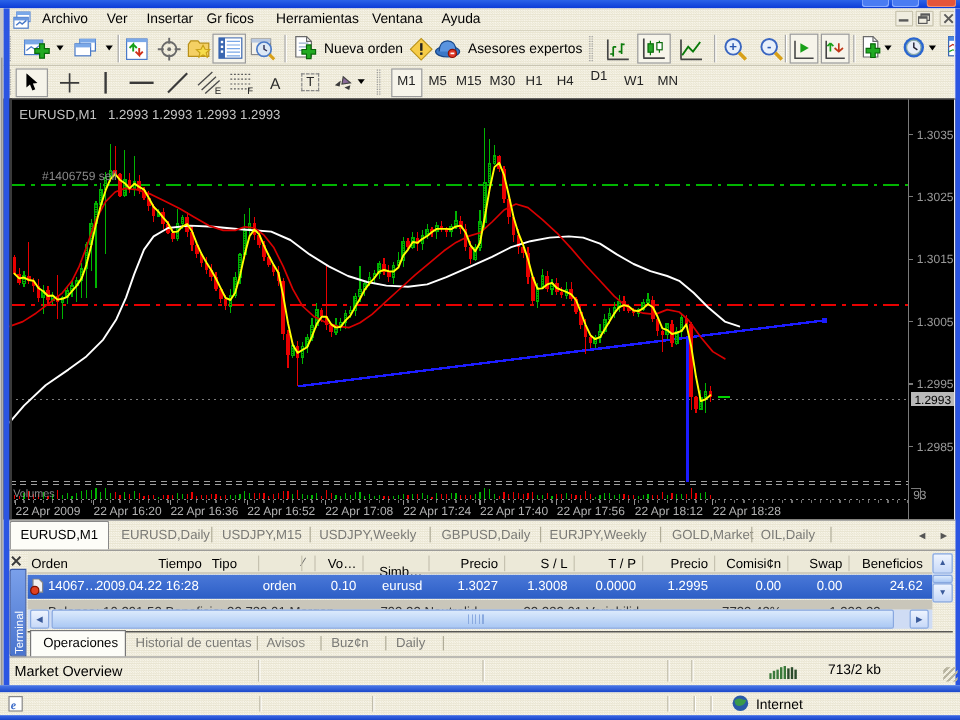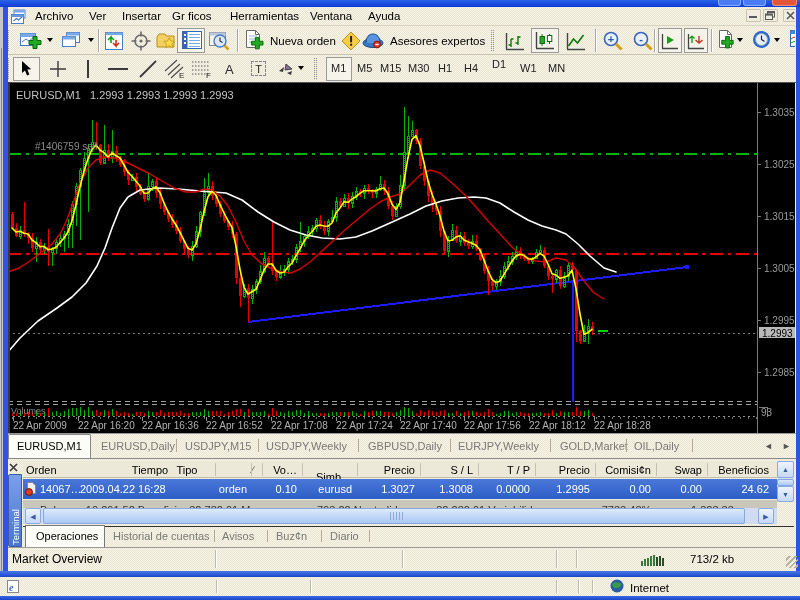--- a/index.html
+++ b/index.html
@@ -915,21 +915,21 @@
 <div class="abs" style="left:777px;top:461px;width:17px;height:41px;background:#cfdcf4"></div>
 <div class="abs" style="left:777px;top:461px;width:17px;height:17px;background:linear-gradient(#eef4fe,#c6d8f8);border:1px solid #8aaae0;border-radius:2px;text-align:center;font-size:7px;color:#3a5a9a;line-height:16px">▲</div>
 <div class="abs" style="left:777px;top:479px;width:17px;height:7px;background:linear-gradient(#dceafc,#aac8f4);border:1px solid #88a8e0;border-radius:2px"></div>
 <div class="abs" style="left:777px;top:486px;width:17px;height:16px;background:linear-gradient(#eef4fe,#c6d8f8);border:1px solid #8aaae0;border-radius:2px;text-align:center;font-size:7px;color:#3a5a9a;line-height:15px">▼</div>
 <div class="abs" style="left:23px;top:526px;width:771px;height:1px;background:#333"></div>
 <div class="abs" style="left:25px;top:525px;width:80px;height:22px;background:#fdfdf8;border:1px solid #777;border-bottom:none;box-shadow:1px 1px 0 #fff inset"></div>
 <div class="abs" style="left:36px;top:530px;font-size:11px;color:#000">Operaciones</div>
 <div class="abs" style="left:113px;top:530px;font-size:11px;color:#7a7a76">Historial de cuentas</div>
 <div class="abs" style="left:222px;top:530px;font-size:11px;color:#7a7a76">Avisos</div>
 <div class="abs" style="left:276px;top:530px;font-size:11px;color:#7a7a76">Buz¢n</div>
-<div class="abs" style="left:330px;top:530px;font-size:11px;color:#7a7a76">Diario</div>
+<div class="abs" style="left:330px;top:530px;font-size:11px;color:#7a7a76">Daily</div>
 <div class="abs" style="left:214px;top:530px;width:1px;height:12px;background:#b0ac98"></div>
 <div class="abs" style="left:267px;top:530px;width:1px;height:12px;background:#b0ac98"></div>
 <div class="abs" style="left:321px;top:530px;width:1px;height:12px;background:#b0ac98"></div>
 <div class="abs" style="left:369px;top:530px;width:1px;height:12px;background:#b0ac98"></div>
 <div class="abs dith" style="left:8px;top:547px;width:788px;height:24px;border-top:1px solid #999"></div>
 <div class="abs" style="left:12px;top:552px;font-size:12px;color:#000">Market Overview</div>
 <div class="abs" style="left:215px;top:550px;width:1px;height:18px;background:#c0bcaa;box-shadow:1px 0 0 #fff"></div>
 <div class="abs" style="left:402px;top:550px;width:1px;height:18px;background:#c0bcaa;box-shadow:1px 0 0 #fff"></div>
 <div class="abs" style="left:556px;top:550px;width:1px;height:18px;background:#c0bcaa;box-shadow:1px 0 0 #fff"></div>
 <div class="abs" style="left:576px;top:550px;width:1px;height:18px;background:#c0bcaa;box-shadow:1px 0 0 #fff"></div>

